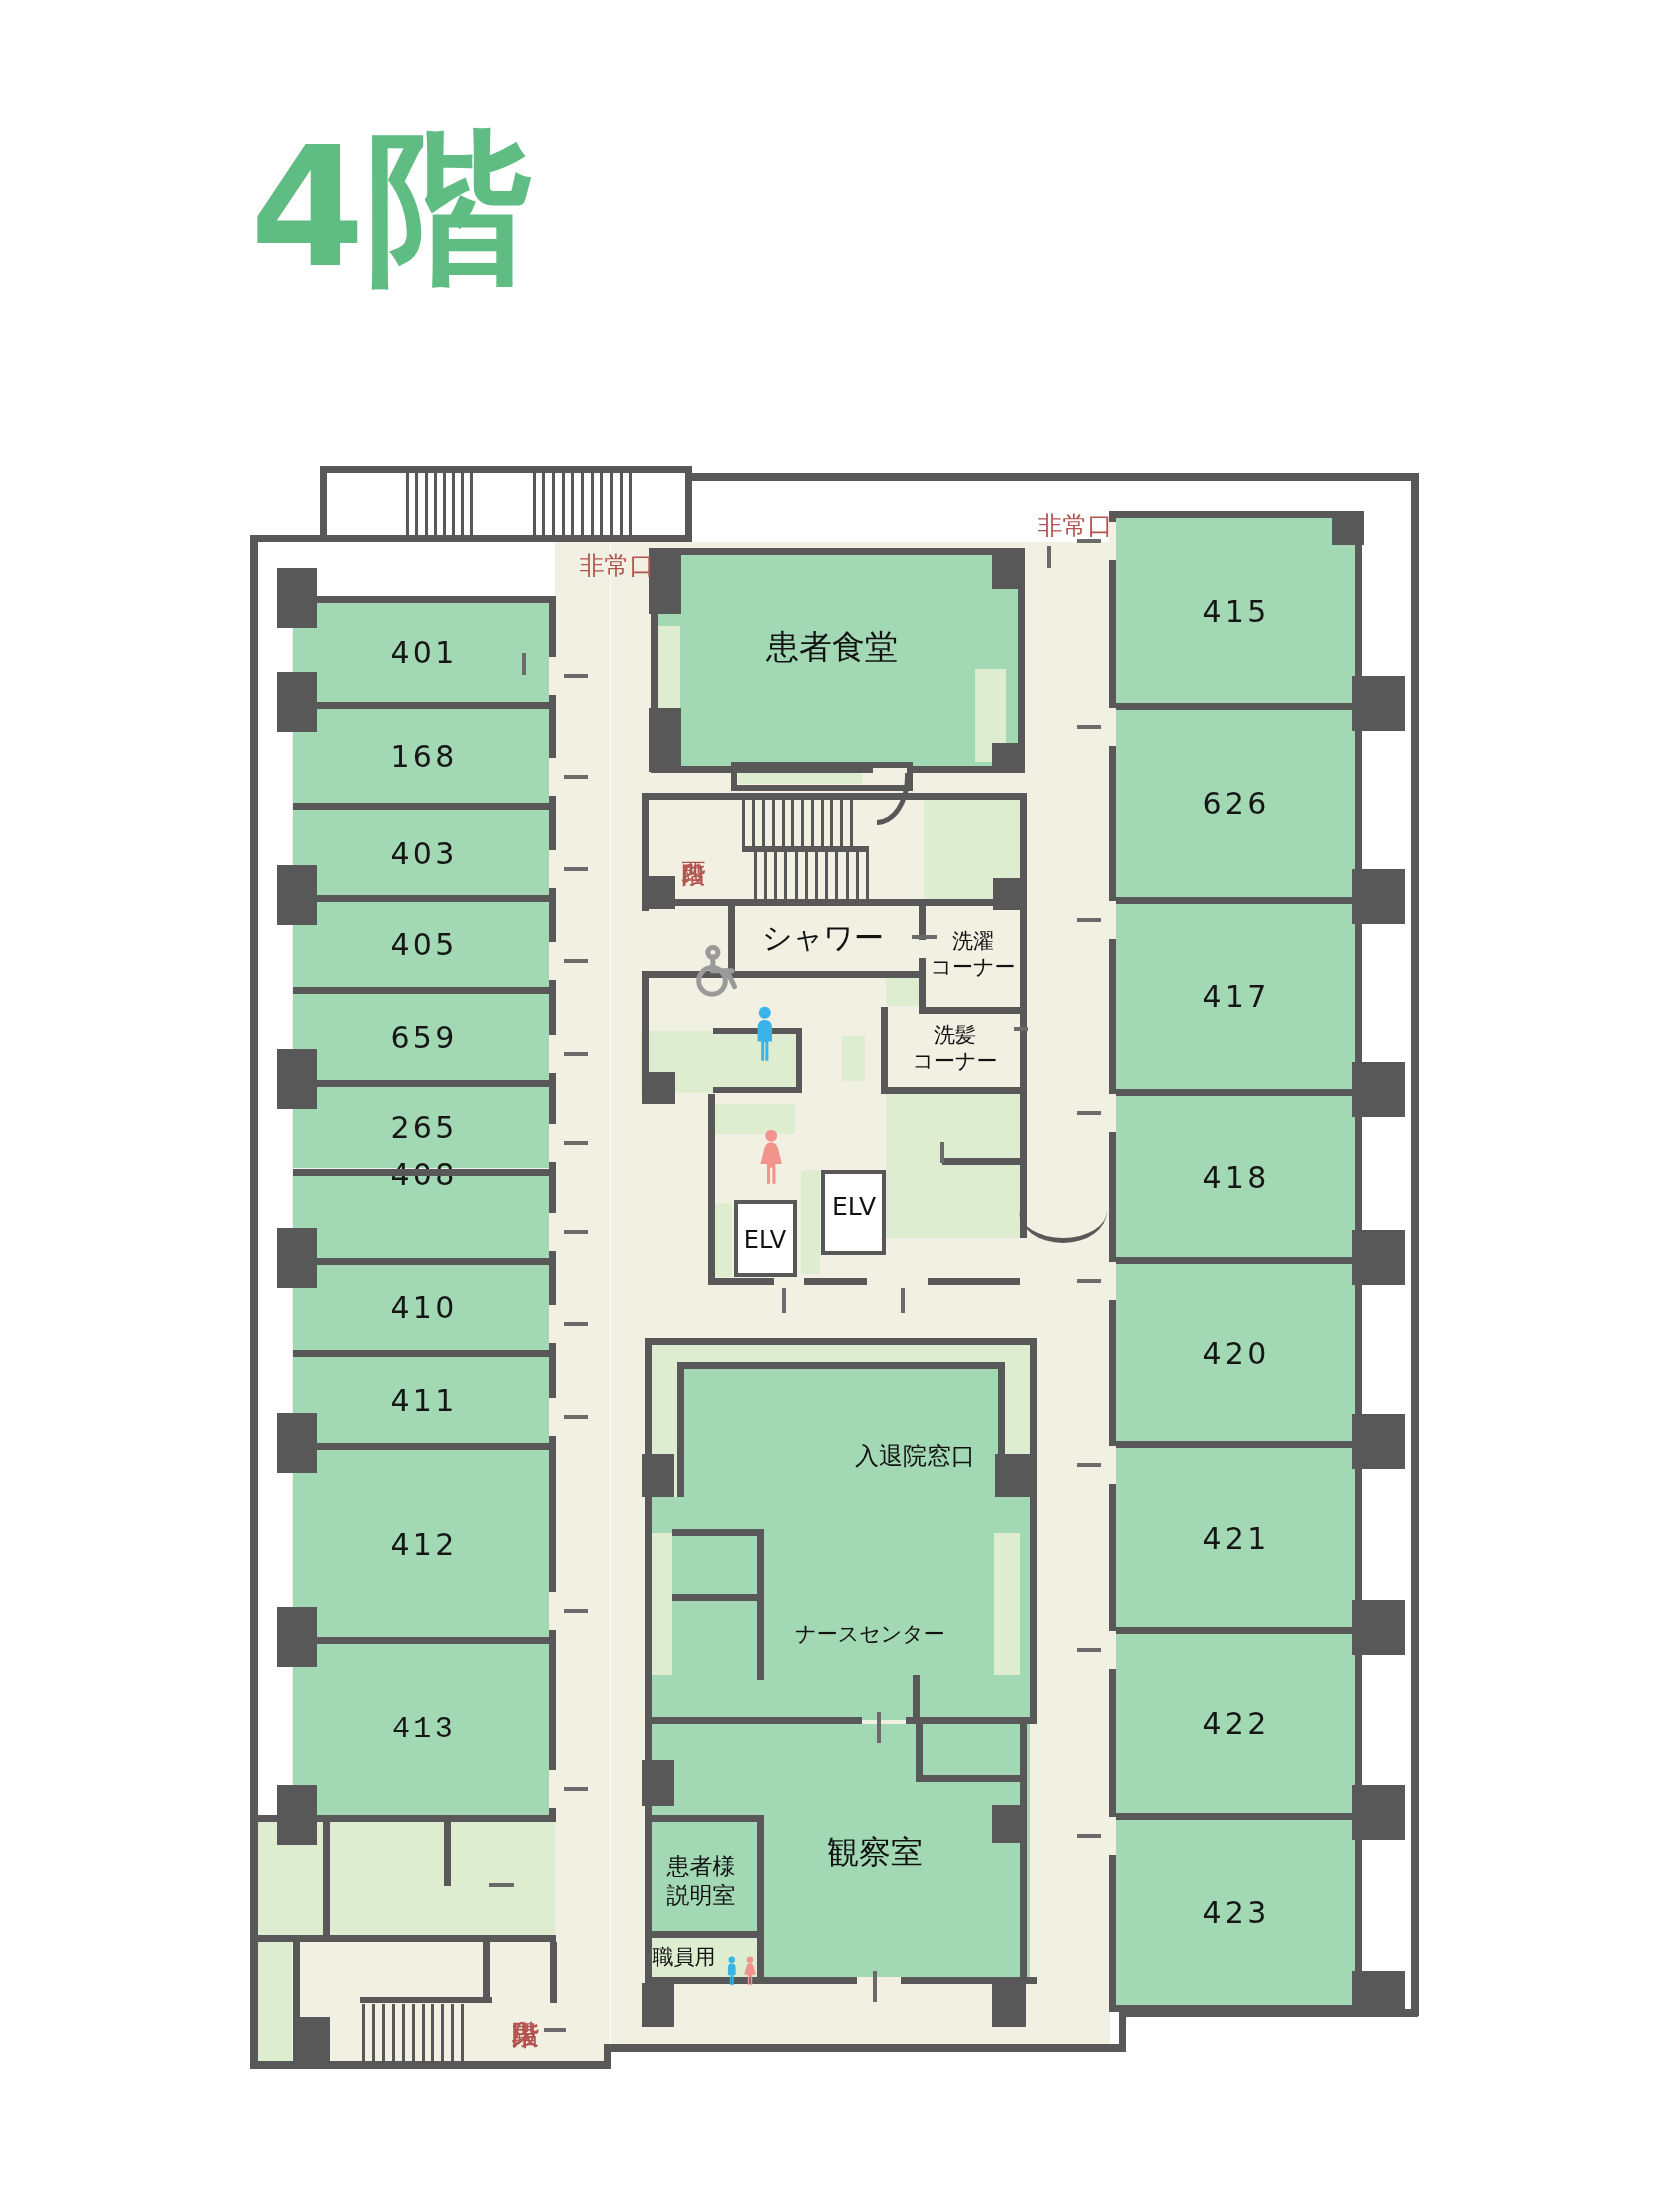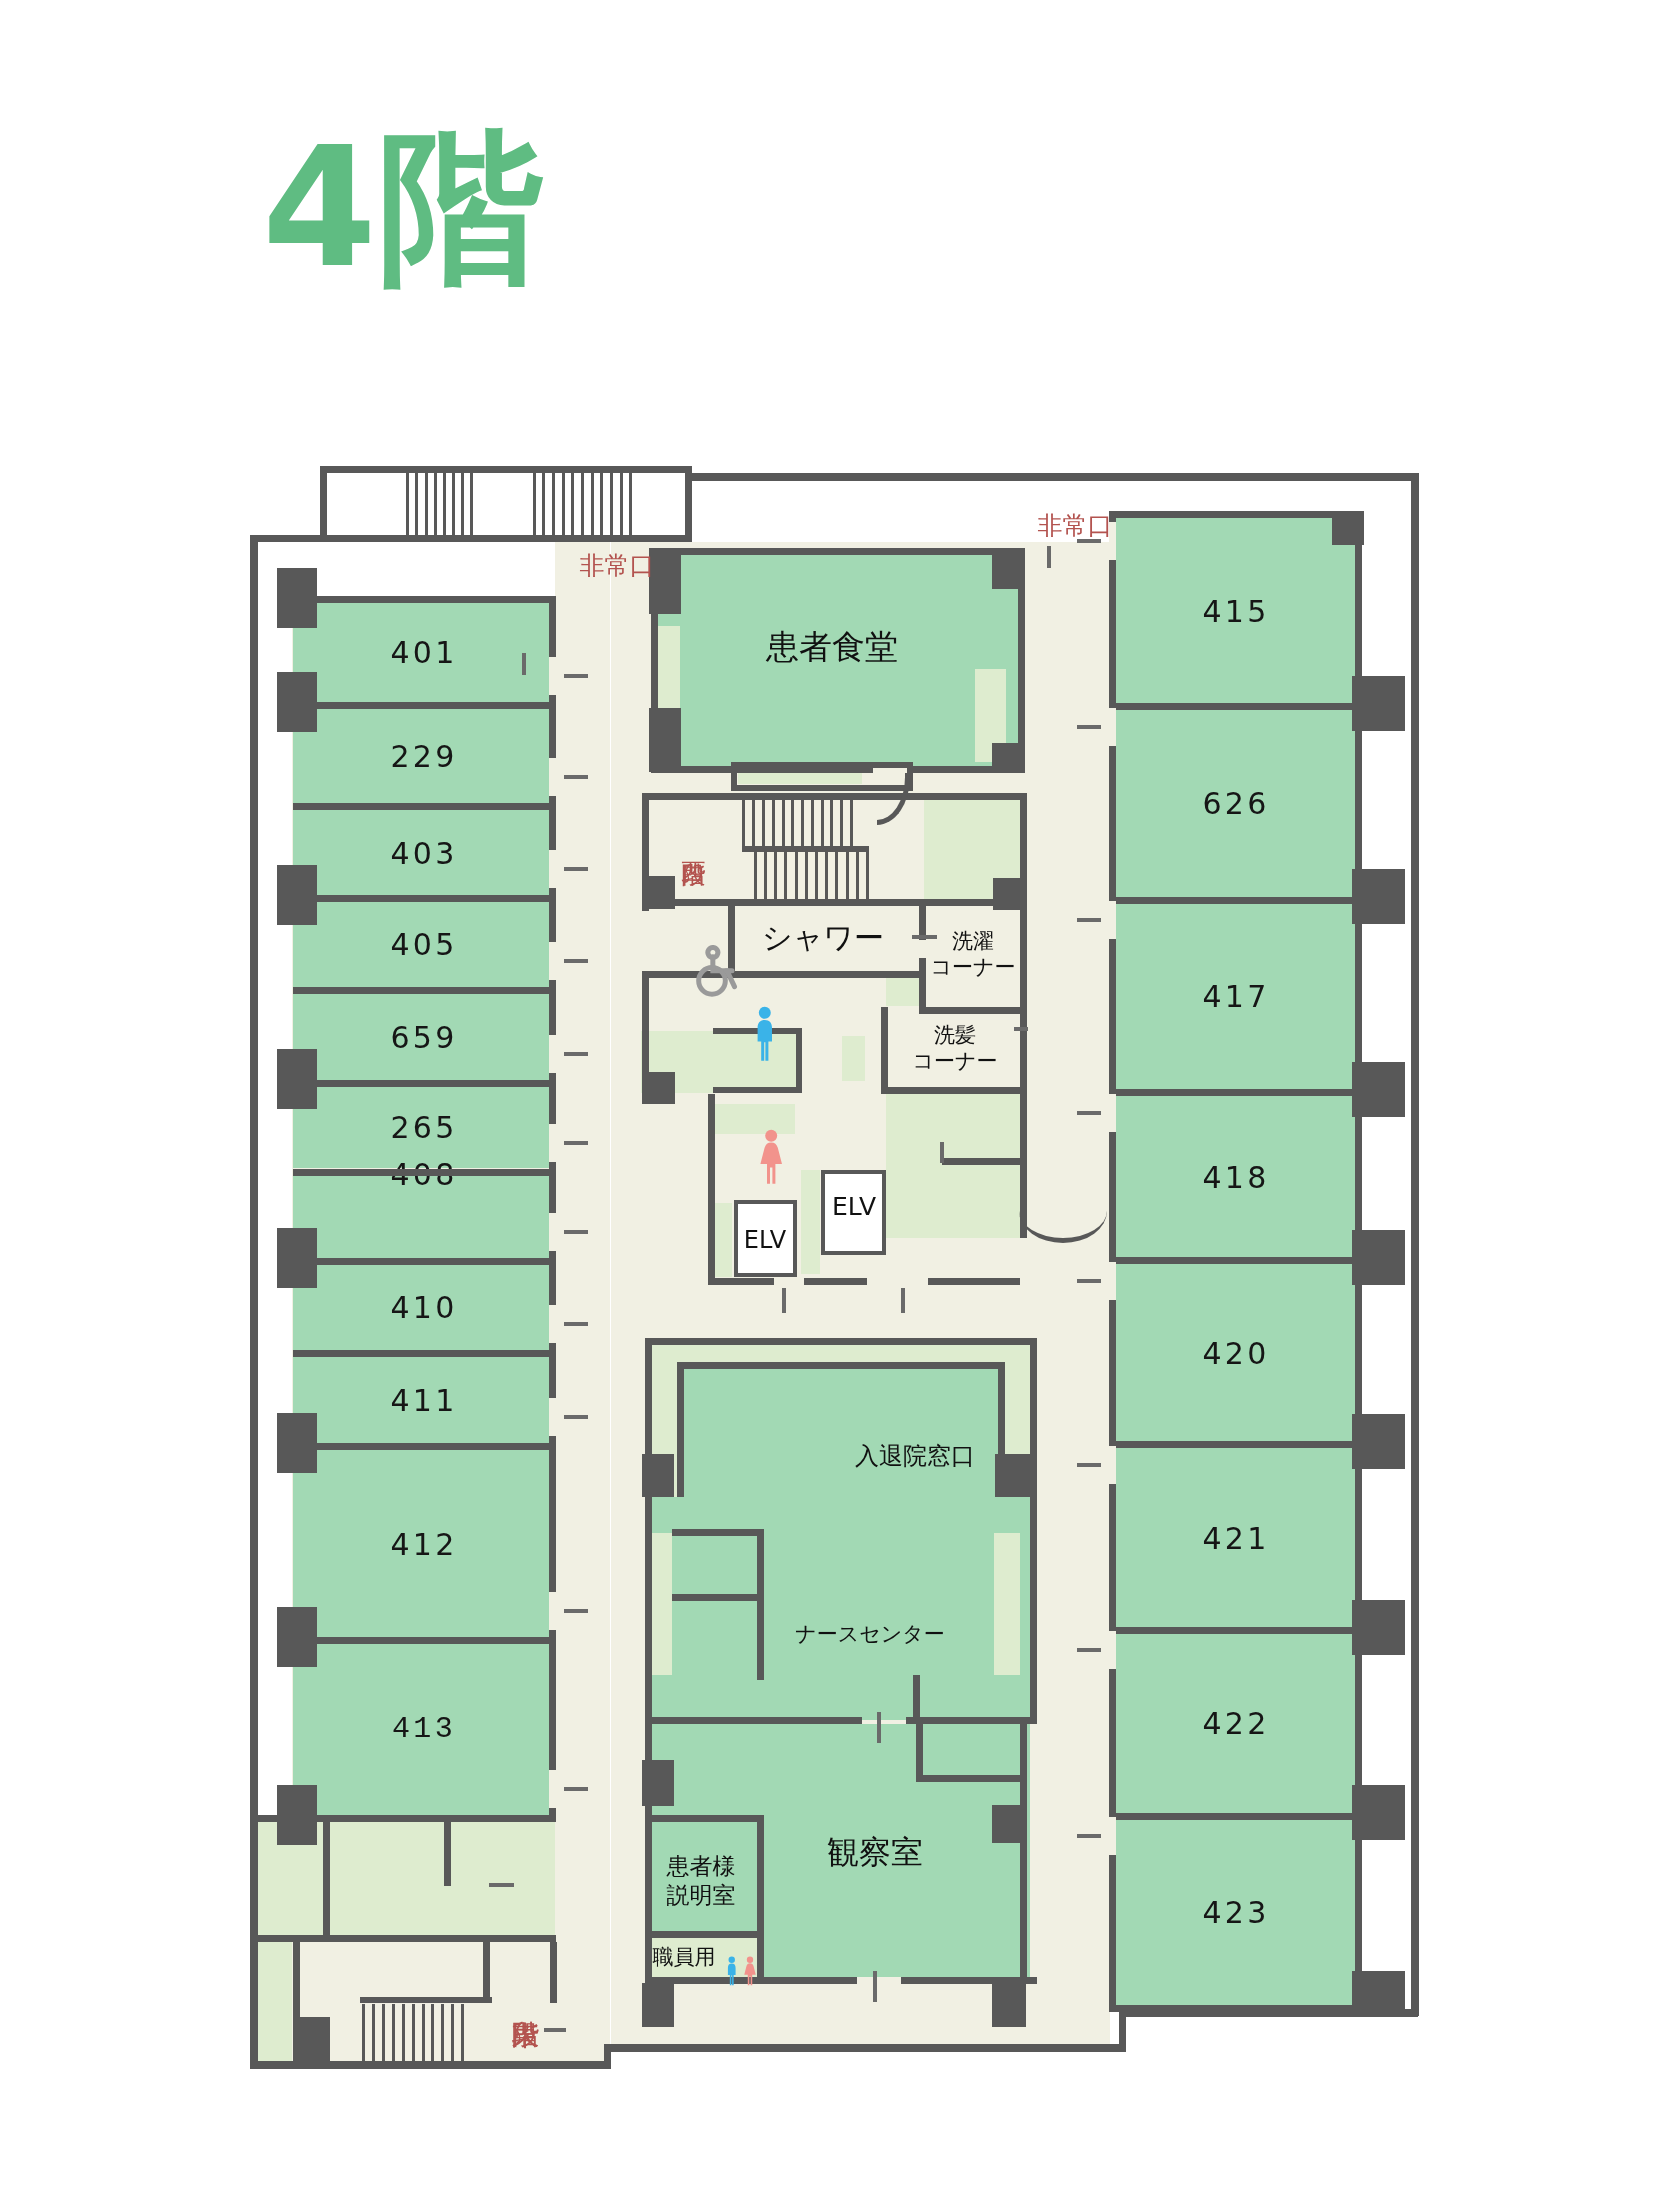--- a/index.html
+++ b/index.html
@@ -14,21 +14,21 @@
   .lroom{background:#deeccf;}
   .shaft{background:#ffffff;border:4.4px solid #585858;}
   .line{background:#585858;}
   .dash{background:#6a6a6a;}
   .lbl{color:#111111;white-space:pre-line;text-align:center;line-height:1.25;
        transform:translate(-50%,-50%);}
   .lbl.red{color:#b3534f;}
   .lbl.vert{writing-mode:vertical-rl;text-orientation:upright;line-height:1.05;}
   .roomnum{color:#161616;transform:translate(-50%,-50%);letter-spacing:3.3px;}
   #title{color:#5fbc82;font-size:165px;font-weight:600;letter-spacing:1.1px;
-         left:250px;top:126px;line-height:1;margin-left:12px;}
+         left:250px;top:126px;line-height:1;}
   .arc1{border-right:5px solid #585858;border-bottom:5px solid #585858;
         border-bottom-right-radius:38px 55px;background:transparent;}
   .arc2{border-bottom:5px solid #585858;border-bottom-left-radius:44px 32px;
         border-bottom-right-radius:44px 32px;background:transparent;}
   svg{display:block;}
 </style>
 </head>
 <body>
 
 <div id="page">
@@ -57,21 +57,21 @@
       <div class="room" style="left: 651px; top: 1497px; width: 379px; height: 223px;"></div>
       <div class="lroom" style="left: 646px; top: 1533px; width: 26px; height: 142px;"></div>
       <div class="lroom" style="left: 994px; top: 1533px; width: 26px; height: 142px;"></div>
       <div class="room" style="left: 651px; top: 1724px; width: 379px; height: 253px;"></div>
       <div class="lroom" style="left: 651px; top: 1938px; width: 106px; height: 42px;"></div>
       <div class="lroom" style="left: 256px; top: 1822px; width: 299px; height: 113px;"></div>
       <div class="lroom" style="left: 256px; top: 1941px; width: 36px; height: 120px;"></div>
       <div class="room" style="left: 293px; top: 603px; width: 263px; height: 99px;"></div>
       <div class="roomnum" style="left: 424px; top: 652px; width: auto; height: auto; font-size: 30px;">401</div>
       <div class="room" style="left: 293px; top: 708px; width: 263px; height: 95px;"></div>
-      <div class="roomnum" style="left: 424px; top: 756px; width: auto; height: auto; font-size: 30px;">229</div>
+      <div class="roomnum" style="left: 424px; top: 756px; width: auto; height: auto; font-size: 30px;">168</div>
       <div class="room" style="left: 293px; top: 810px; width: 263px; height: 85px;"></div>
       <div class="roomnum" style="left: 424px; top: 853px; width: auto; height: auto; font-size: 30px;">403</div>
       <div class="room" style="left: 293px; top: 902px; width: 263px; height: 86px;"></div>
       <div class="roomnum" style="left: 424px; top: 944px; width: auto; height: auto; font-size: 30px;">405</div>
       <div class="room" style="left: 293px; top: 994px; width: 263px; height: 86px;"></div>
       <div class="roomnum" style="left: 424px; top: 1037px; width: auto; height: auto; font-size: 30px;">659</div>
       <div class="room" style="left: 293px; top: 1086px; width: 263px; height: 82px;"></div>
       <div class="roomnum" style="left: 424px; top: 1127px; width: auto; height: auto; font-size: 30px;">265</div>
       <div class="room" style="left: 293px; top: 1175px; width: 263px; height: 83px;"></div>
       <div class="roomnum" style="left: 424px; top: 1174px; width: auto; height: auto; font-size: 30px;">408</div>

